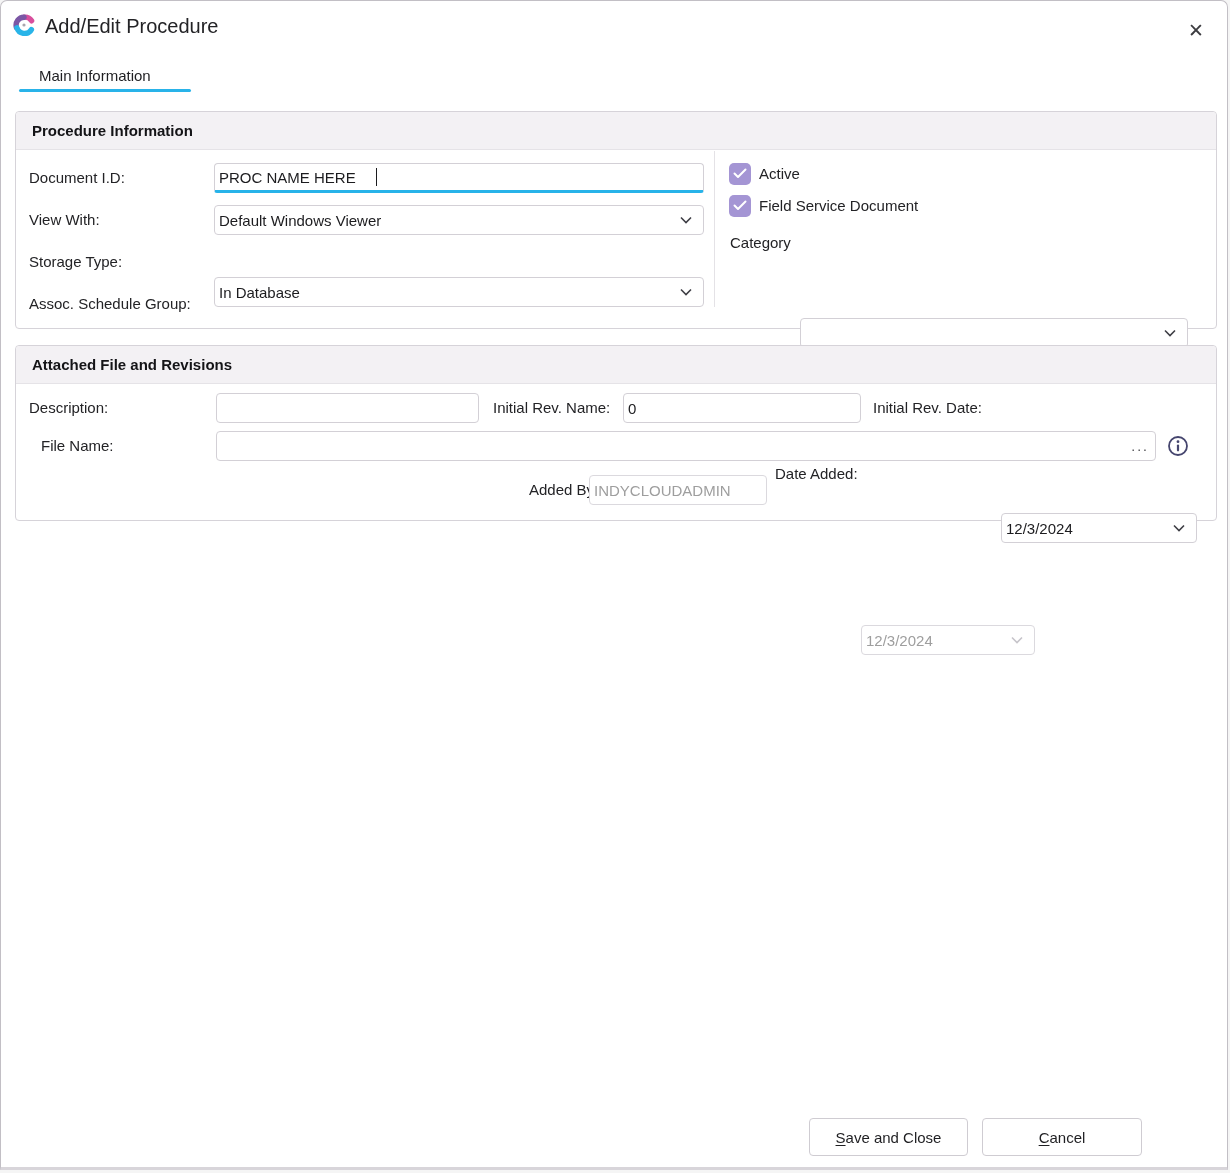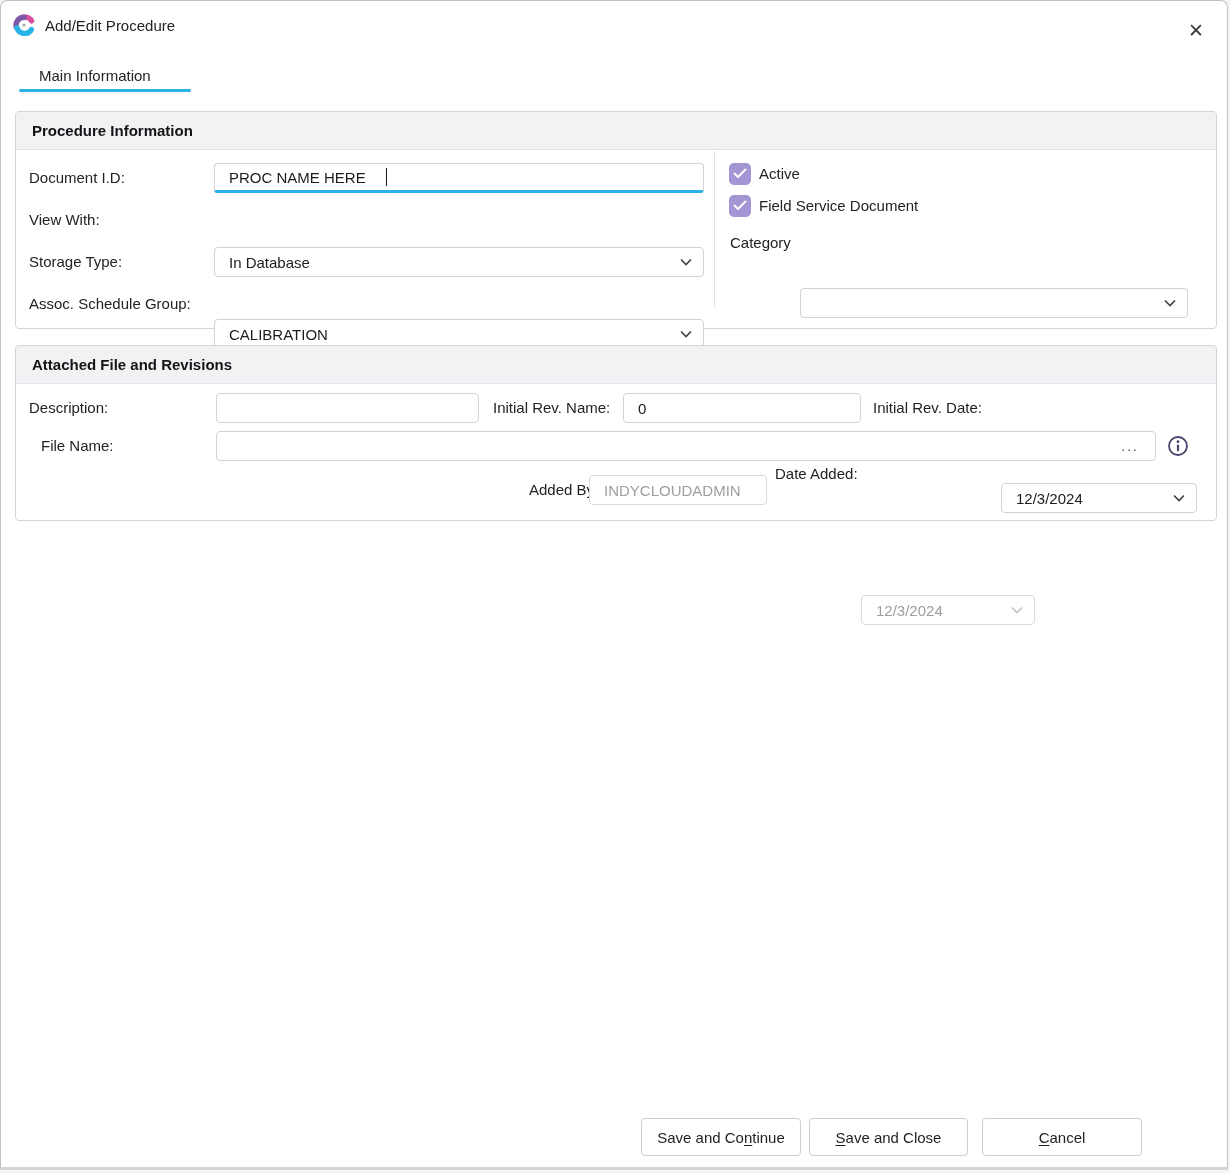--- a/index.html
+++ b/index.html
@@ -10,40 +10,40 @@
   }
   .window{
     position:absolute;left:0;top:0;width:1228px;height:1170px;
     background:#ffffff;
     border:1px solid #c2bfc5;border-bottom:3px solid #d8d5da;
     border-radius:7px 7px 0 0;
     box-sizing:border-box;overflow:hidden;
   }
   .abs{position:absolute;box-sizing:border-box;}
   .label{font-size:15px;color:#232326;line-height:30px;white-space:nowrap;}
-  .title-text{font-size:15px;color:#232326;line-height:22px;}
+  .title-text{font-size:20px;color:#232326;line-height:22px;}
   .close-btn{
     width:30px;height:30px;display:flex;align-items:center;justify-content:center;
     font-size:19px;color:#3c3c40;cursor:pointer;user-select:none;
   }
   .tab-label{font-size:15px;color:#1f1f22;line-height:22px;cursor:pointer;}
   .tab-underline{height:3px;background:#29b3e9;border-radius:2px;}
   .groupbox{
     border:1px solid #d6d3d9;border-radius:4px;background:#fff;
   }
   .groupbox-header{
     height:37px;background:#f3f1f4;border-bottom:1px solid #e5e3e7;
     border-radius:4px 4px 0 0;
     display:flex;align-items:center;padding:0 16px;
     font-size:15px;font-weight:bold;color:#141417;
   }
   .field{
     height:30px;background:#fff;border:1px solid #d3d0d6;border-radius:4px;
     font-size:15px;color:#1c1c1f;display:flex;align-items:center;
-    padding:0 14px;overflow:hidden;white-space:nowrap;gap:19px;
+    padding:0 4px;overflow:hidden;white-space:nowrap;gap:19px;
   }
   .field.focused{border-bottom:3px solid #27b3e9;border-radius:4px 4px 3px 3px;}
   .combo{cursor:pointer;position:relative;padding-right:30px;}
   .combo .chev{position:absolute;right:11px;top:50%;margin-top:-4px;line-height:0;}
   .caret{display:inline-block;width:1px;height:18px;background:#1c1c1f;margin-left:1px;}
   .checkbox{
     width:22px;height:22px;border-radius:5px;background:#a495d4;
     display:flex;align-items:center;justify-content:center;cursor:pointer;
   }
   .cb-label{font-size:15px;color:#232326;line-height:22px;cursor:default;}
@@ -87,20 +87,26 @@
     <div class="groupbox-header">Procedure Information</div>
   </div>
 
   <div class="abs label" style="left:28px;top:162px;">Document I.D:</div>
   <div class="abs field focused" style="left:213px;top:162px;width:490px;">
     <span>PROC NAME HERE</span>
       <span class="caret"></span>
   </div>
 
   <div class="abs label" style="left:28px;top:204px;">View With:</div>
+  <div class="abs field combo" style="left:213px;top:204px;width:490px;">
+    <span>Default Windows Viewer</span>
+    <span class="chev"><svg width="12" height="8" viewBox="0 0 12 8">
+          <path d="M1 1.5 L6 6.5 L11 1.5" fill="none" stroke="#3f3f46" stroke-width="1.6"></path>
+        </svg></span>
+  </div>
 
   <div class="abs label" style="left:28px;top:246px;">Storage Type:</div>
   <div class="abs field combo" style="left:213px;top:246px;width:490px;">
     <span>In Database</span>
     <span class="chev"><svg width="12" height="8" viewBox="0 0 12 8">
           <path d="M1 1.5 L6 6.5 L11 1.5" fill="none" stroke="#3f3f46" stroke-width="1.6"></path>
         </svg></span>
   </div>
 
   <div class="abs label" style="left:28px;top:288px;">Assoc. Schedule Group:</div>
@@ -176,25 +182,20 @@
   </div>
 
   <div class="abs label" style="left:774px;top:458px;">Date Added:</div>
   <div class="abs field combo disabled" style="left:860px;top:474px;width:174px;">
     <span>12/3/2024</span>
     <span class="chev"><svg width="12" height="8" viewBox="0 0 12 8">
           <path d="M1 1.5 L6 6.5 L11 1.5" fill="none" stroke="#c6c4ca" stroke-width="1.6"></path>
         </svg></span>
   </div>
 
-  <div class="abs btn" style="left:640px;top:1117px;width:160px;">
-    <span>Save and Co</span>
-      <span class="mn">n</span>
-      <span>tinue</span>
-  </div>
   <div class="abs btn" style="left:808px;top:1117px;width:159px;">
     <span class="mn">S</span>
       <span>ave and Close</span>
   </div>
   <div class="abs btn" style="left:981px;top:1117px;width:160px;">
     <span class="mn">C</span>
       <span>ancel</span>
   </div>
 
 </div>

